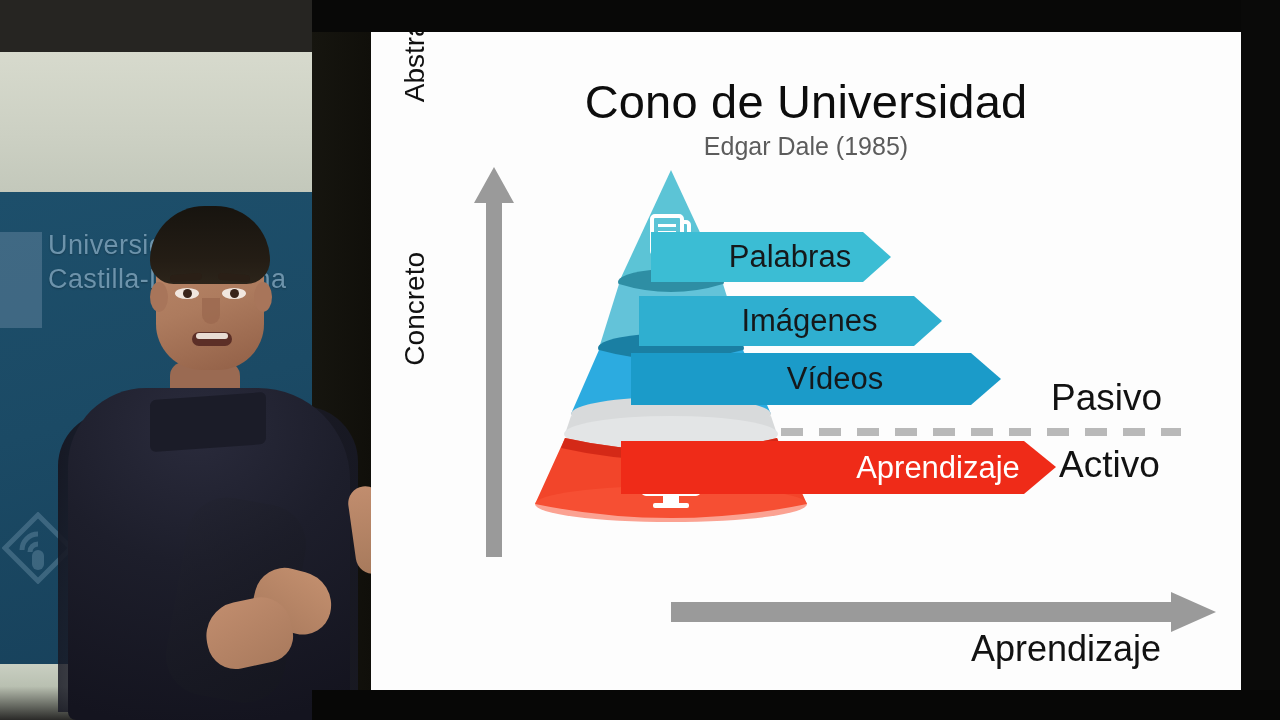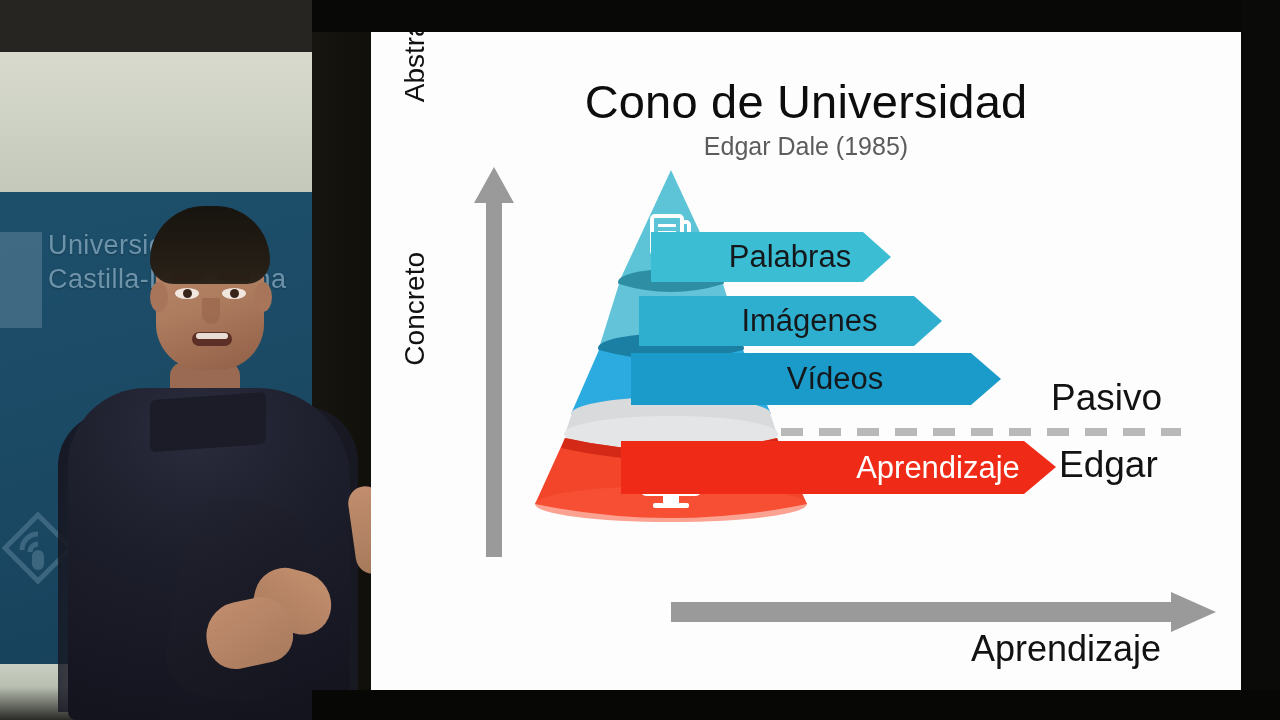--- a/index.html
+++ b/index.html
@@ -269,21 +269,21 @@
     <div class="banner b4">
       <svg width="435" height="53" viewBox="0 0 435 53" preserveAspectRatio="none">
         <polygon points="0,0 403,0 435,26 403,53 0,53" fill="#ef2b18"></polygon>
       </svg>
       <span>Aprendizaje</span>
     </div>
 
     <div class="dashline"></div>
 
     <div class="lbl-pasivo">Pasivo</div>
-    <div class="lbl-activo">Edgar</div>
+    <div class="lbl-activo">Activo</div>
 
     <div class="haxis">
       <svg width="545" height="40" viewBox="0 0 545 40">
         <polygon points="0,10 500,10 500,0 545,20 500,40 500,30 0,30" fill="#9a9a9a"></polygon>
       </svg>
     </div>
     <div class="lbl-aprendizaje">Aprendizaje</div>
   </div>
 
   <div class="bezel-top"></div>

